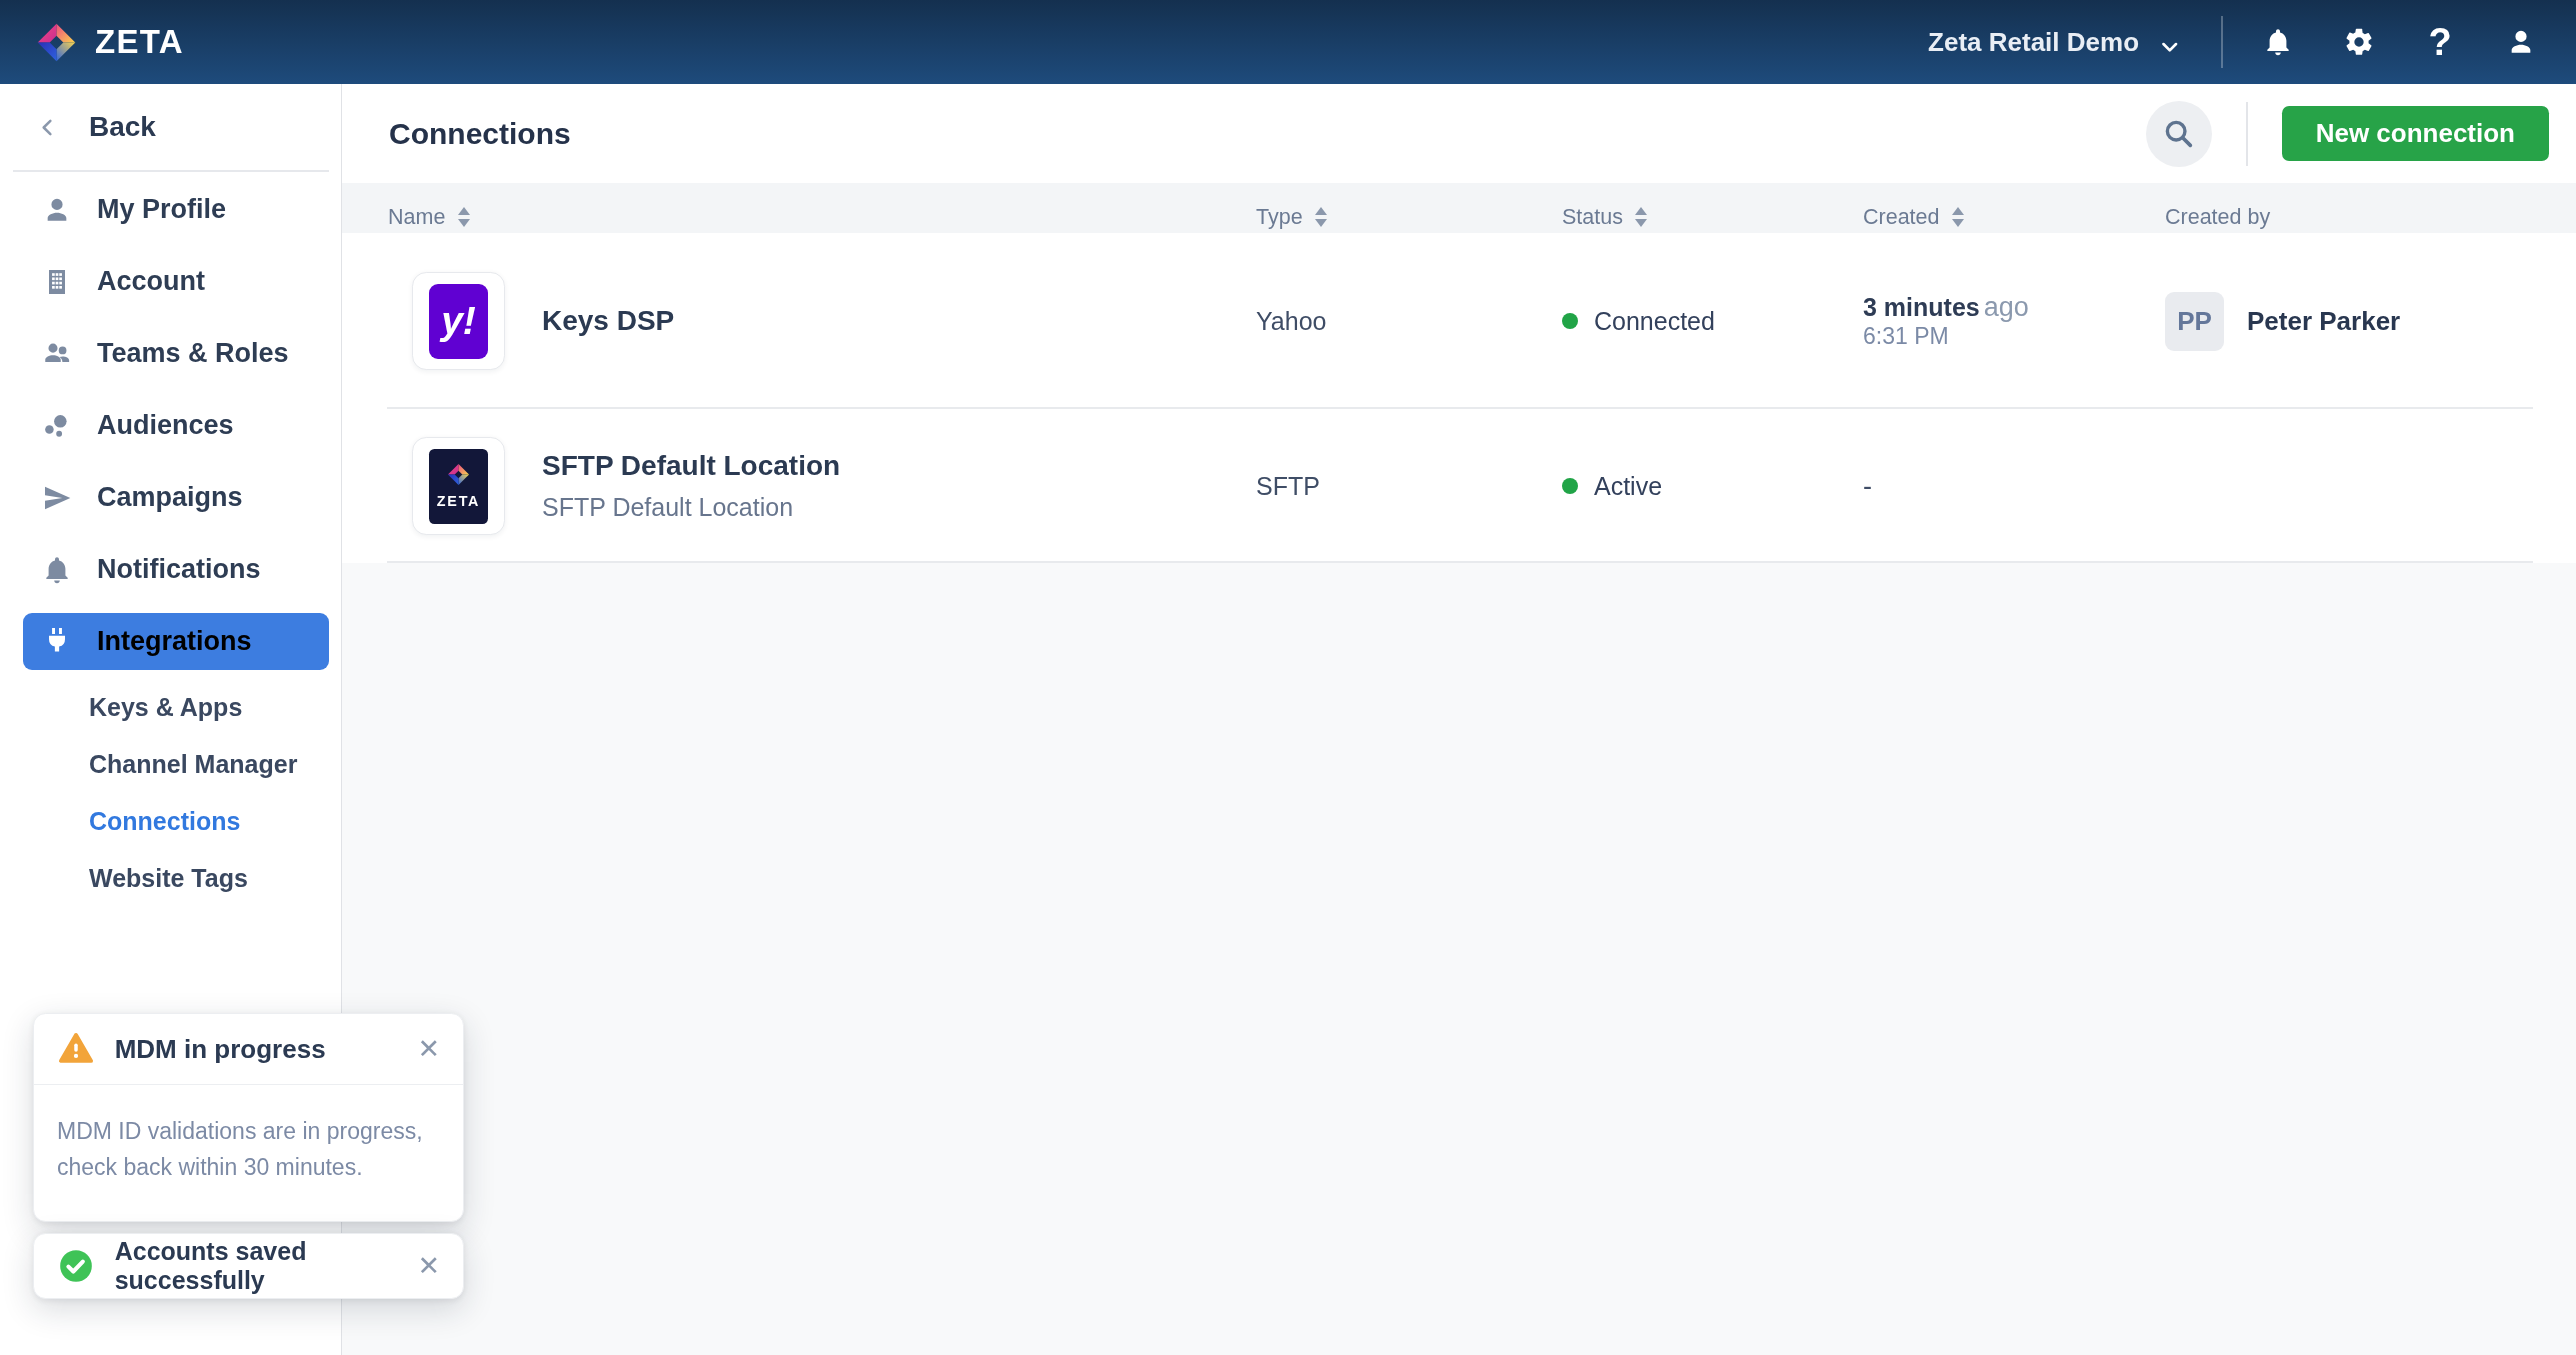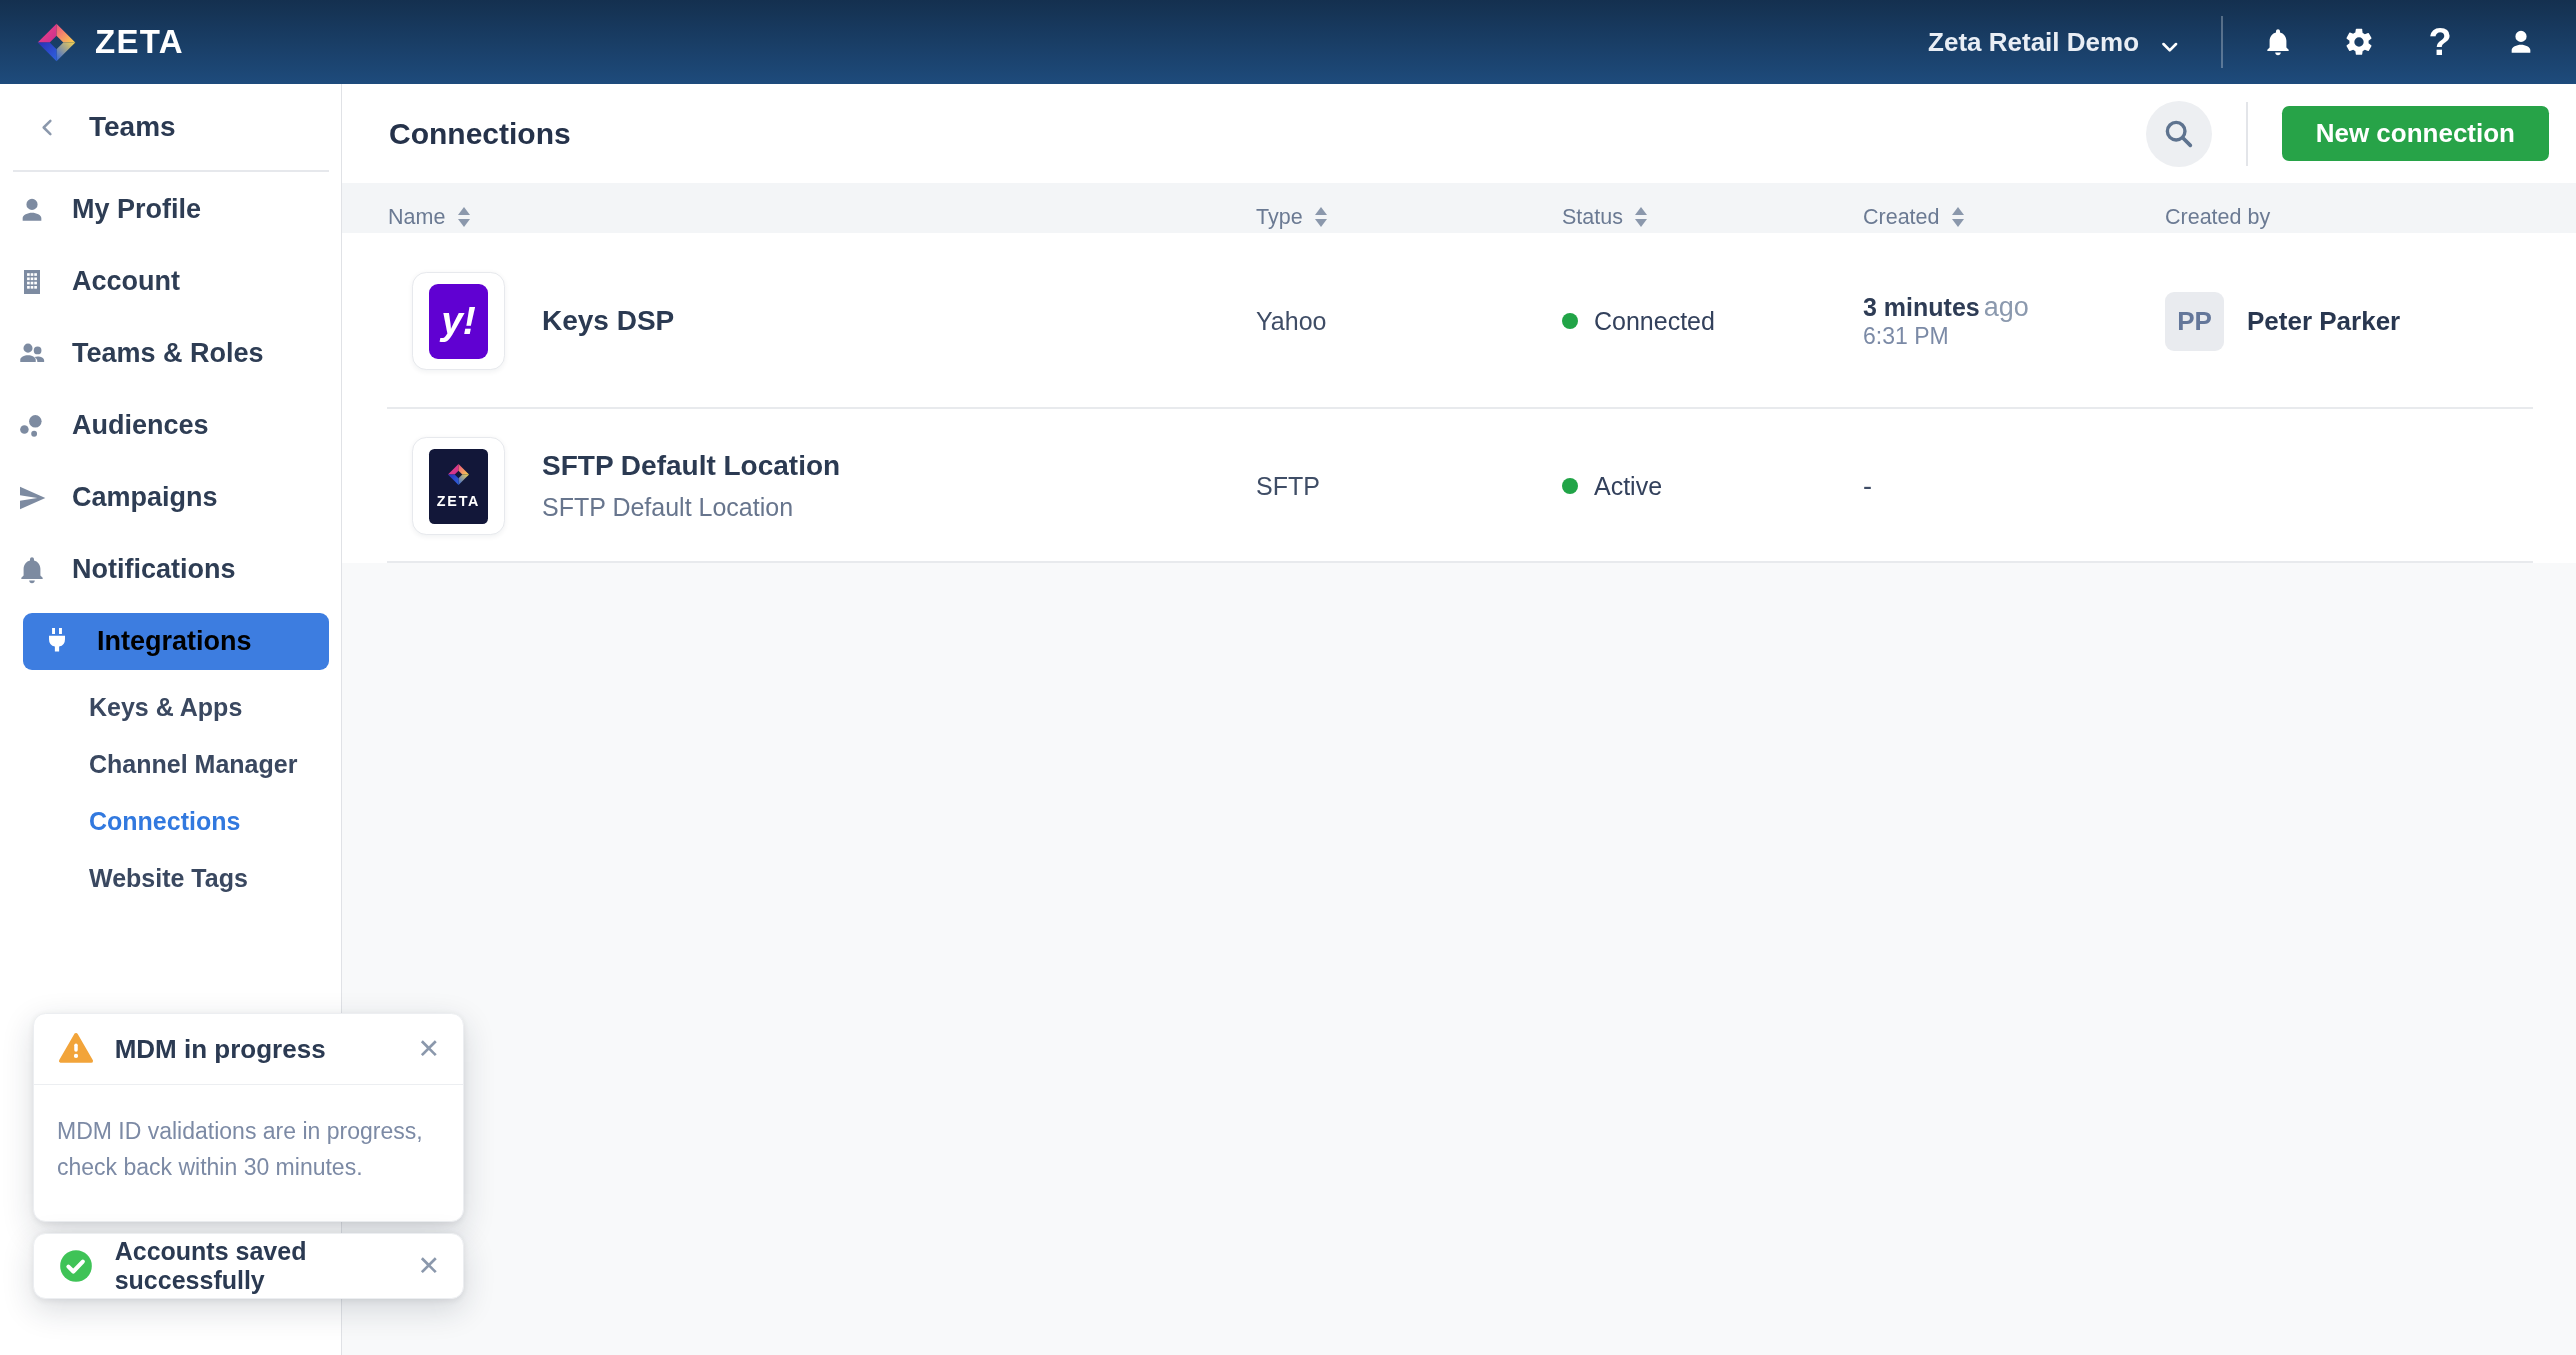--- a/index.html
+++ b/index.html
@@ -34,21 +34,21 @@
     flex-shrink:0; position:relative;
   }
   .main { flex:1; display:flex; flex-direction:column; background:#f8f9fa; }
 
   
   .back-row { height:86px; display:flex; align-items:center; padding-left:36px; cursor:pointer; }
   .back-chevron { width:23px; height:23px; margin-right:30px; }
   .back-label { font-size:28px; font-weight:700; color:#2b3a52; }
   .sb-divider { height:1.8px; background:#e6e8ec; margin:0 12.5px; }
   .nav { margin-top:1.8px; }
-  .nav-item { height:72px; display:flex; align-items:center; padding-left:16px; cursor:pointer; }
+  .nav-item { height:72px; display:flex; align-items:center; padding-left:41px; cursor:pointer; }
   .nav-icon { width:32px; height:32px; margin-right:24px; color:#7d8ba1; flex-shrink:0; display:flex; align-items:center; justify-content:center; }
   .nav-icon svg { width:32px; height:32px; fill:currentColor; }
   .nav-label { font-size:27px; font-weight:600; color:#2e3d54; }
   .nav-item.active {
     background:#3d7de0; border-radius:9px;
     margin:7.2px 12.5px 7.2px 23px; height:57px; padding-left:18px;
   }
   .nav-item.active .nav-icon { color:#fff; }
   .nav-item.active .nav-label { color:#000000; font-weight:700; }
   .subnav { margin-top:9px; }
@@ -193,21 +193,21 @@
   </div>
 </header>
 
 <div class="shell">
 
   <nav class="sidebar">
     <div class="back-row">
       <svg class="back-chevron" viewBox="0 0 24 24">
         <path d="M15 5l-7 7 7 7" fill="none" stroke="#8b98ac" stroke-width="2.6" stroke-linecap="round" stroke-linejoin="round"></path>
       </svg>
-      <span class="back-label">Teams</span>
+      <span class="back-label">Back</span>
     </div>
     <div class="sb-divider"></div>
 
     <div class="nav">
       <div class="nav-item">
         <span class="nav-icon">
           <svg viewBox="0 0 24 24">
               <path d="M12 12a4.2 4.2 0 1 0-4.2-4.2A4.2 4.2 0 0 0 12 12zm0 2c-3.3 0-7 1.7-7 4v2h14v-2c0-2.3-3.7-4-7-4z"></path>
             </svg>
         </span>

